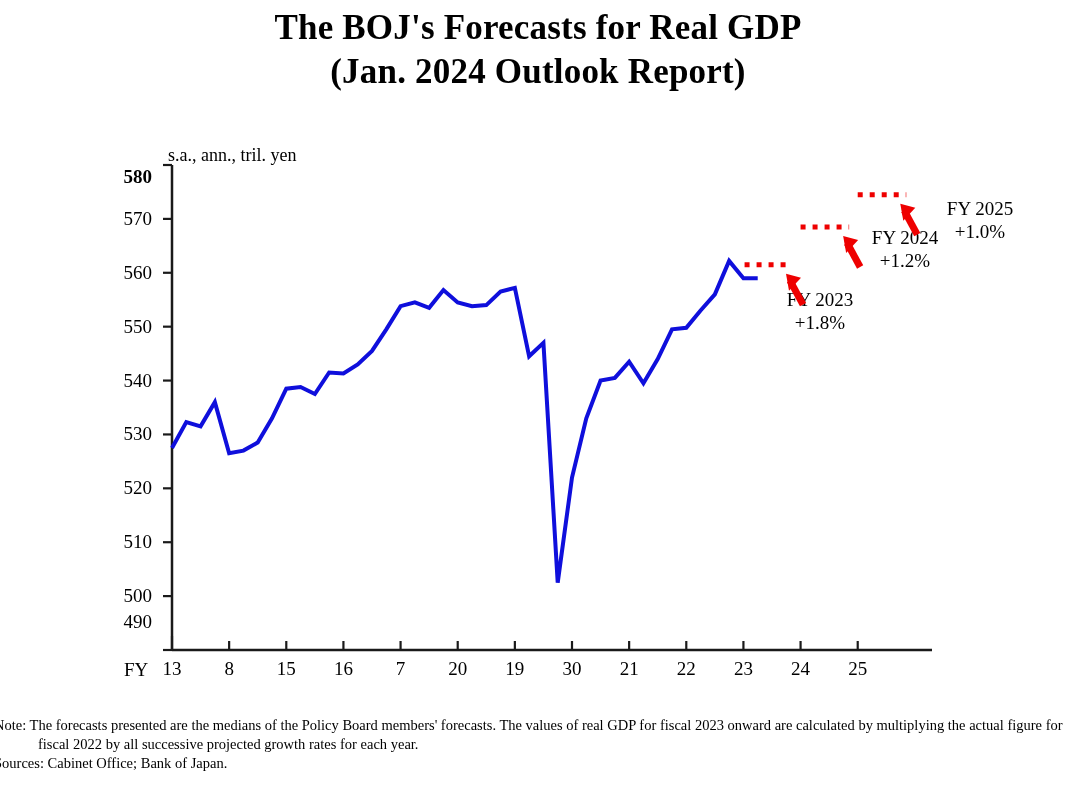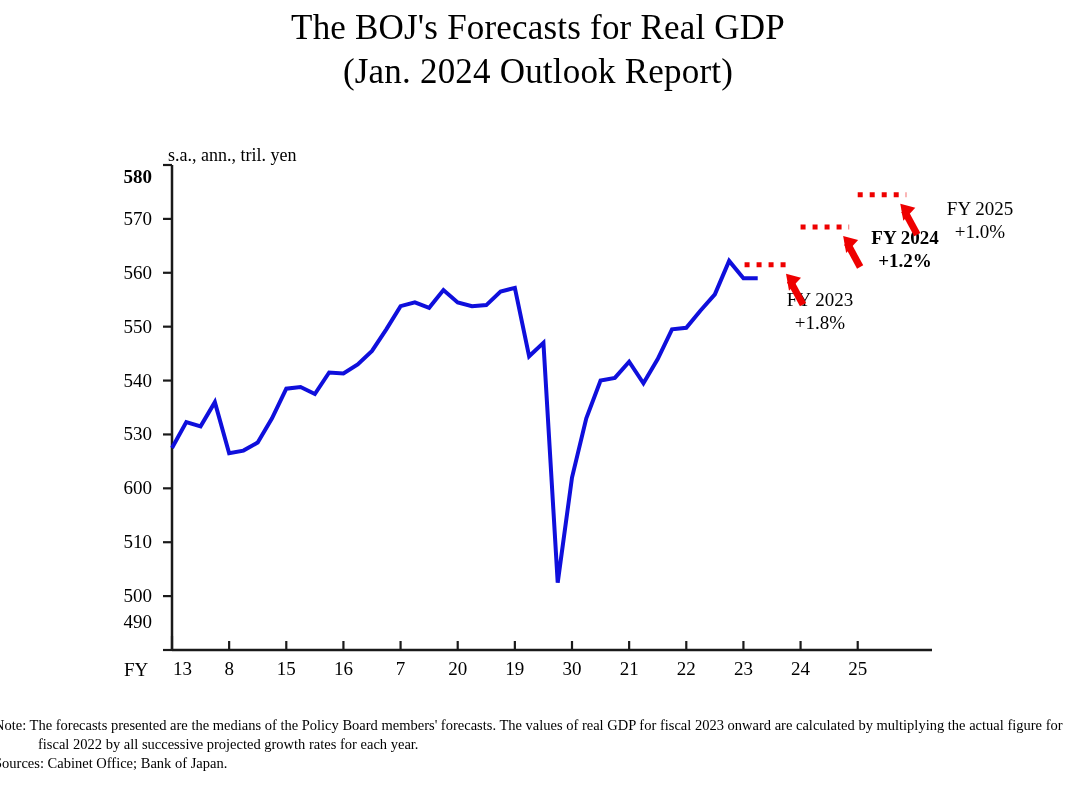--- a/index.html
+++ b/index.html
@@ -20,21 +20,21 @@
   #title-block {
     position: absolute;
     left: 0;
     top: 6px;
     width: 1076px;
     text-align: center;
   }
   #title-block .title-line {
     font-size: 35px;
     line-height: 44px;
-    font-weight: normal;
+    font-weight: bold;
     letter-spacing: 0.2px;
     white-space: nowrap;
   }
 
   
   #chart-area {
     position: absolute;
     left: 0;
     top: 0;
     width: 1076px;
@@ -116,48 +116,48 @@
 
   <div id="fy-prefix">FY</div>
 
   <div id="ytick-layer">
       <div class="axis-label ytick-label" style="left: 104px; top: 167px; font-weight: bold;">580</div>
       <div class="axis-label ytick-label" style="left: 104px; top: 208.889px;">570</div>
       <div class="axis-label ytick-label" style="left: 104px; top: 262.778px;">560</div>
       <div class="axis-label ytick-label" style="left: 104px; top: 316.667px;">550</div>
       <div class="axis-label ytick-label" style="left: 104px; top: 370.556px;">540</div>
       <div class="axis-label ytick-label" style="left: 104px; top: 424.444px;">530</div>
-      <div class="axis-label ytick-label" style="left: 104px; top: 478.333px;">600</div>
+      <div class="axis-label ytick-label" style="left: 104px; top: 478.333px;">520</div>
       <div class="axis-label ytick-label" style="left: 104px; top: 532.222px;">510</div>
       <div class="axis-label ytick-label" style="left: 104px; top: 586.111px;">500</div>
       <div class="axis-label ytick-label" style="left: 104px; top: 612px;">490</div>
     </div>
 
   <div id="xtick-layer">
-      <div class="axis-label xtick-label" style="left: 152px; top: 659px; text-align: right;">13</div>
+      <div class="axis-label xtick-label" style="left: 152px; top: 659px;">13</div>
       <div class="axis-label xtick-label" style="left: 209.143px; top: 659px;">8</div>
       <div class="axis-label xtick-label" style="left: 266.286px; top: 659px;">15</div>
       <div class="axis-label xtick-label" style="left: 323.429px; top: 659px;">16</div>
       <div class="axis-label xtick-label" style="left: 380.571px; top: 659px;">7</div>
       <div class="axis-label xtick-label" style="left: 437.714px; top: 659px;">20</div>
       <div class="axis-label xtick-label" style="left: 494.857px; top: 659px;">19</div>
       <div class="axis-label xtick-label" style="left: 552px; top: 659px;">30</div>
       <div class="axis-label xtick-label" style="left: 609.143px; top: 659px;">21</div>
       <div class="axis-label xtick-label" style="left: 666.286px; top: 659px;">22</div>
       <div class="axis-label xtick-label" style="left: 723.429px; top: 659px;">23</div>
       <div class="axis-label xtick-label" style="left: 780.571px; top: 659px;">24</div>
       <div class="axis-label xtick-label" style="left: 837.714px; top: 659px;">25</div>
     </div>
 
   <div class="annot" id="annot-fy2023" style="left:760px; top:288px; width:120px;">
     <span>FY 2023</span>
     <span class="annot-line2">+1.8%</span>
   </div>
 
-  <div class="annot" id="annot-fy2024" style="left:845px; top:226px; width:120px;font-weight:bold;">
+  <div class="annot" id="annot-fy2024" style="left:845px; top:226px; width:120px;">
     <span>FY 2024</span>
     <span class="annot-line2">+1.2%</span>
   </div>
 
   <div class="annot" id="annot-fy2025" style="left:920px; top:197px; width:120px;">
     <span>FY 2025</span>
     <span class="annot-line2">+1.0%</span>
   </div>
 
   <svg id="plot-svg" width="1076" height="710" viewBox="0 0 1076 710">

